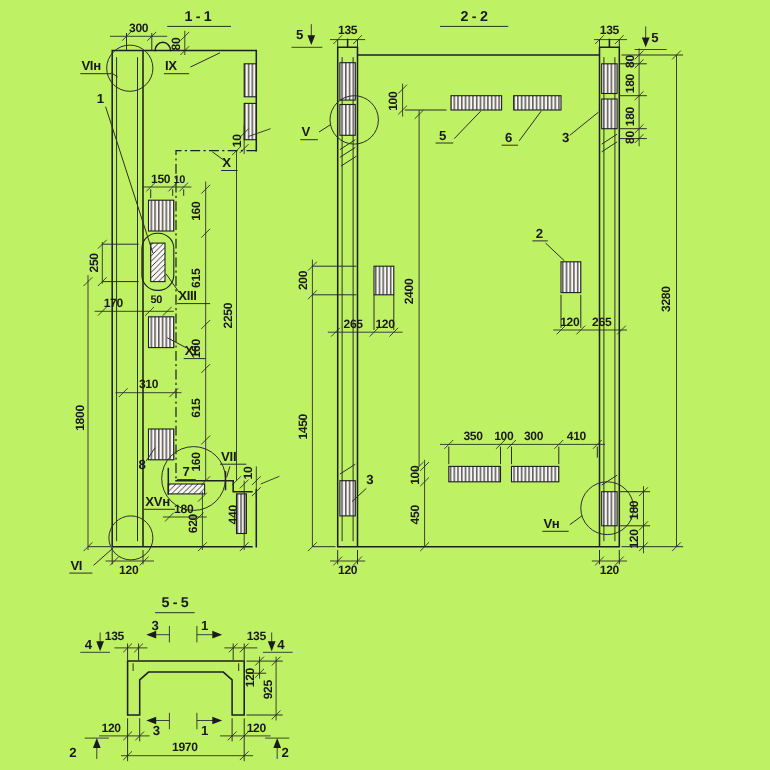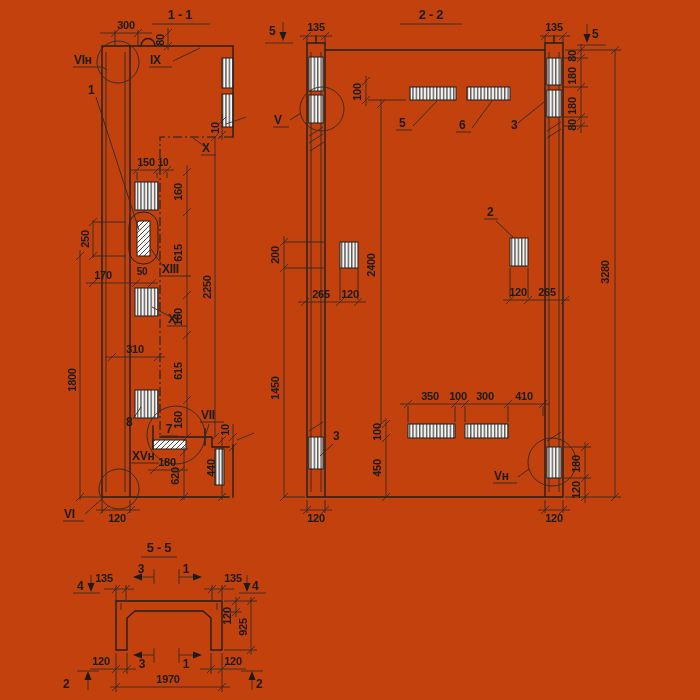--- a/index.html
+++ b/index.html
@@ -1,16 +1,16 @@
 <!DOCTYPE html>
 <html><head>
 <meta charset="utf-8">
 <style>
   html,body{margin:0;padding:0;background:#e8e6e1;}
-  .sheet{width:700px;height:700px;background:#c2410c;position:relative;overflow:hidden;}
+  .sheet{width:700px;height:700px;background:#bef264;position:relative;overflow:hidden;}
   svg{display:block;}
   text{font-family:"Liberation Sans","DejaVu Sans",sans-serif;font-weight:700;fill:#1b1b1b;letter-spacing:-0.3px;}
   .t11{font-size:11px;}
   .t10{font-size:10px;}
   .t12{font-size:12px;}
   .t13{font-size:13px;}
   .ol{stroke:#1f1f1f;stroke-width:1.4;fill:none;stroke-linecap:square;}
   .tn{stroke:#2a2a2a;stroke-width:0.9;fill:none;}
   .dm{stroke:#2a2a2a;stroke-width:0.8;fill:none;}
   .dd{stroke:#1f1f1f;stroke-width:1.1;fill:none;stroke-dasharray:9 3 2 3;}

